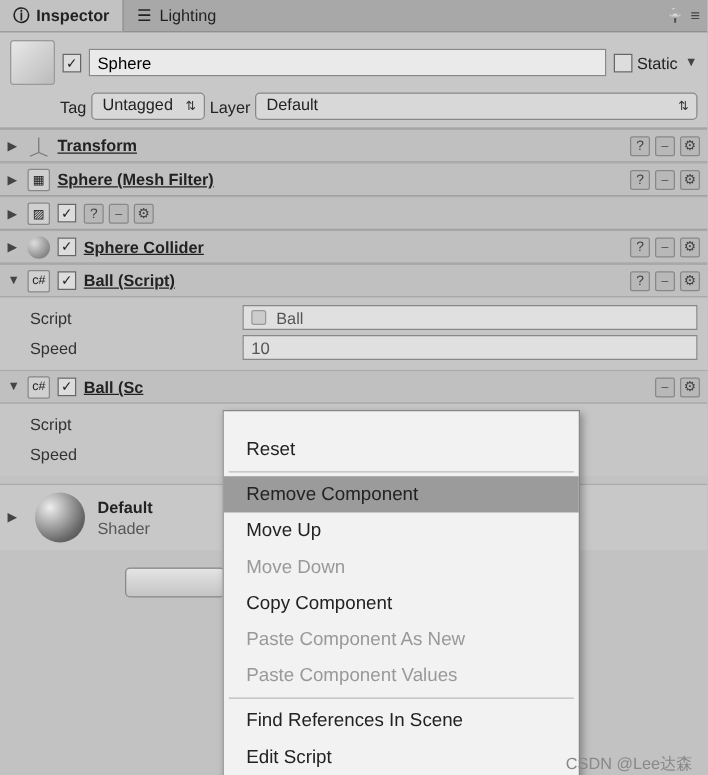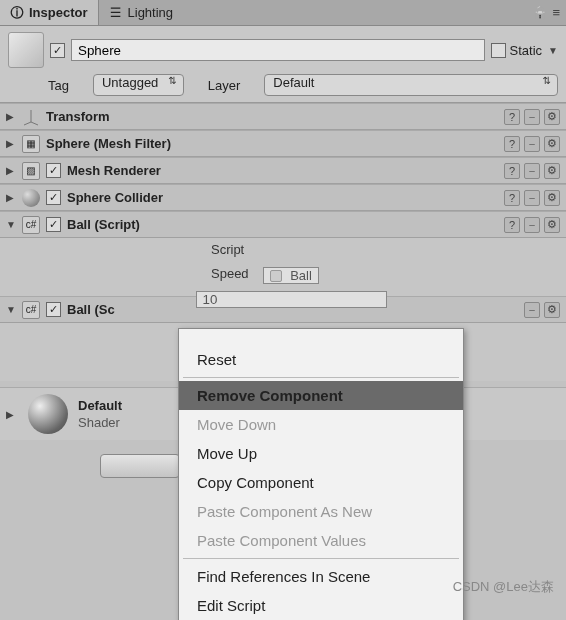--- a/index.html
+++ b/index.html
@@ -13,56 +13,56 @@
 
 .hdr { background: #c8c8c8; padding: 6px 8px; border-bottom: 1px solid #999; }
 .hdr-row1 { display: flex; align-items: center; gap: 6px; }
 .cube-ico { width: 36px; height: 36px; background: linear-gradient(135deg,#e8e8e8,#bbb); border: 1px solid #999; border-radius: 3px; }
 .name-field { flex: 1; height: 22px; background: #eaeaea; border: 1px solid #888; padding: 0 6px; }
 .static-ck { display: flex; align-items: center; gap: 4px; }
 .chk { width: 15px; height: 15px; background: #ddd; border: 1px solid #666; display: inline-flex; align-items: center; justify-content: center; font-size: 11px; }
 .chk.on::after { content: "✓"; }
 .drop-tri { font-size: 10px; color: #444; margin-left: 2px; }
 
-.hdr-row2 { display: flex; align-items: center; gap: 24px; margin-top: 6px; padding-left: 40px; }
-.sel { display: inline-flex; align-items: flex-start; background: #d8d8d8; border: 1px solid #888; height: 22px; padding: 0 6px 17px 8px; border-radius: 4px; gap: 10px; }
+.hdr-row2 { display: flex; align-items: center; gap: 4px; margin-top: 6px; padding-left: 40px; }
+.sel { display: inline-flex; align-items: flex-end; background: #d8d8d8; border: 1px solid #888; height: 22px; padding: 0 6px 4px 8px; border-radius: 4px; gap: 10px; }
 .sel .arr { font-size: 10px; color: #333; }
 
 .comp { border-top: 1px solid #aaa; }
 .comp-hdr { display: flex; align-items: center; background: #c0c0c0; height: 26px; padding: 0 6px; gap: 6px; border-bottom: 1px solid #a0a0a0; }
 .fold { width: 10px; color: #444; font-size: 10px; }
 .comp-ico { width: 18px; height: 18px; background: #d0d0d0; border: 1px solid #888; border-radius: 2px; display: flex; align-items: center; justify-content: center; font-size: 10px; }
 .comp-ico.axis { background: none; border: none; }
 .comp-ico.ball { background: radial-gradient(circle at 30% 30%, #ddd, #666); border-radius: 50%; border: none; }
-.comp-name { font-weight: bold; flex: 1; }
+.comp-name { font-weight: bold; flex: 1; text-decoration: underline; }
 .comp-acts { display: flex; gap: 4px; color: #444; }
 .comp-acts span { width: 16px; height: 16px; background: #b8b8b8; border: 1px solid #888; border-radius: 2px; display: flex; align-items: center; justify-content: center; font-size: 11px; }
 
 .comp-body { background: #c6c6c6; padding: 4px 8px 6px 24px; }
-.prop { display: flex; align-items: center; height: 24px; gap: 10px; flex-direction: column; }
+.prop { display: flex; align-items: center; height: 24px; gap: 10px; }
 .prop-lbl { width: 160px; color: #333; }
 .prop-fld { flex: 1; height: 20px; background: #e0e0e0; border: 1px solid #888; padding: 0 6px; display: flex; align-items: center; gap: 8px; color: #555; }
 .obj-ico { width: 12px; height: 12px; background: #ccc; border: 1px solid #999; border-radius: 2px; }
 
 .mat { margin-top: 6px; padding: 6px 8px; background: #c8c8c8; border-top: 1px solid #aaa; display: flex; align-items: center; gap: 10px; }
 .mat-ball { width: 40px; height: 40px; border-radius: 50%; background: radial-gradient(circle at 30% 30%, #eee, #666 70%, #444); }
 .mat-info { flex: 1; }
 .mat-name { font-weight: bold; }
 .mat-shader { color: #555; margin-top: 2px; }
 
 .add-btn-row { padding: 14px 0 0 100px; }
 .add-btn { width: 80px; height: 24px; background: linear-gradient(#e4e4e4,#c4c4c4); border: 1px solid #888; border-radius: 4px; }
 
 .ctx { position: absolute; left: 178px; top: 328px; width: 286px; background: #f2f2f2; border: 1px solid #888; box-shadow: 2px 2px 6px rgba(0,0,0,0.3); padding: 16px 0; }
 .ctx-item { padding: 6px 18px; font-size: 15px; }
-.ctx-item.hover { background: #4d7c0f; font-weight: bold; }
+.ctx-item.hover { background: #22c55e; font-weight: normal; }
 .ctx-item.dis { color: #999; }
 .ctx-sep { height: 1px; background: #bbb; margin: 3px 4px; }
 
-.watermark { position: absolute; right: 12px; bottom: 24px; color: #888; font-size: 13px; }
+.watermark { position: absolute; right: 12px; bottom: 0; color: #888; font-size: 13px; }
 </style>
 </head>
 <body>
 
 <div class="tabs">
   <div class="tab active">
     <span class="tab-ico">ⓘ</span>
     <span>Inspector</span>
   </div>
   <div class="tab">
@@ -130,21 +130,20 @@
         <span>⚙</span>
       </div>
   </div>
 </div>
 
 <div class="comp">
   <div class="comp-hdr">
     <span class="fold">▶</span>
     <span class="comp-ico">▨</span>
     <span class="chk on"></span>
-    <span class="comp-name">Mesh Renderer</span>
     <div class="comp-acts">
         <span>?</span>
         <span>⎯</span>
         <span>⚙</span>
       </div>
   </div>
 </div>
 
 <div class="comp">
   <div class="comp-hdr">
@@ -218,22 +217,22 @@
 </div>
 
 <div class="add-btn-row">
   <div class="add-btn"></div>
 </div>
 
 <div class="ctx">
   <div class="ctx-item">Reset</div>
   <div class="ctx-sep"></div>
   <div class="ctx-item hover">Remove Component</div>
+  <div class="ctx-item">Move Up</div>
   <div class="ctx-item dis">Move Down</div>
-  <div class="ctx-item">Move Up</div>
   <div class="ctx-item">Copy Component</div>
   <div class="ctx-item dis">Paste Component As New</div>
   <div class="ctx-item dis">Paste Component Values</div>
   <div class="ctx-sep"></div>
   <div class="ctx-item">Find References In Scene</div>
   <div class="ctx-item">Edit Script</div>
 </div>
 
 <div class="watermark">CSDN @Lee达森</div>
 

